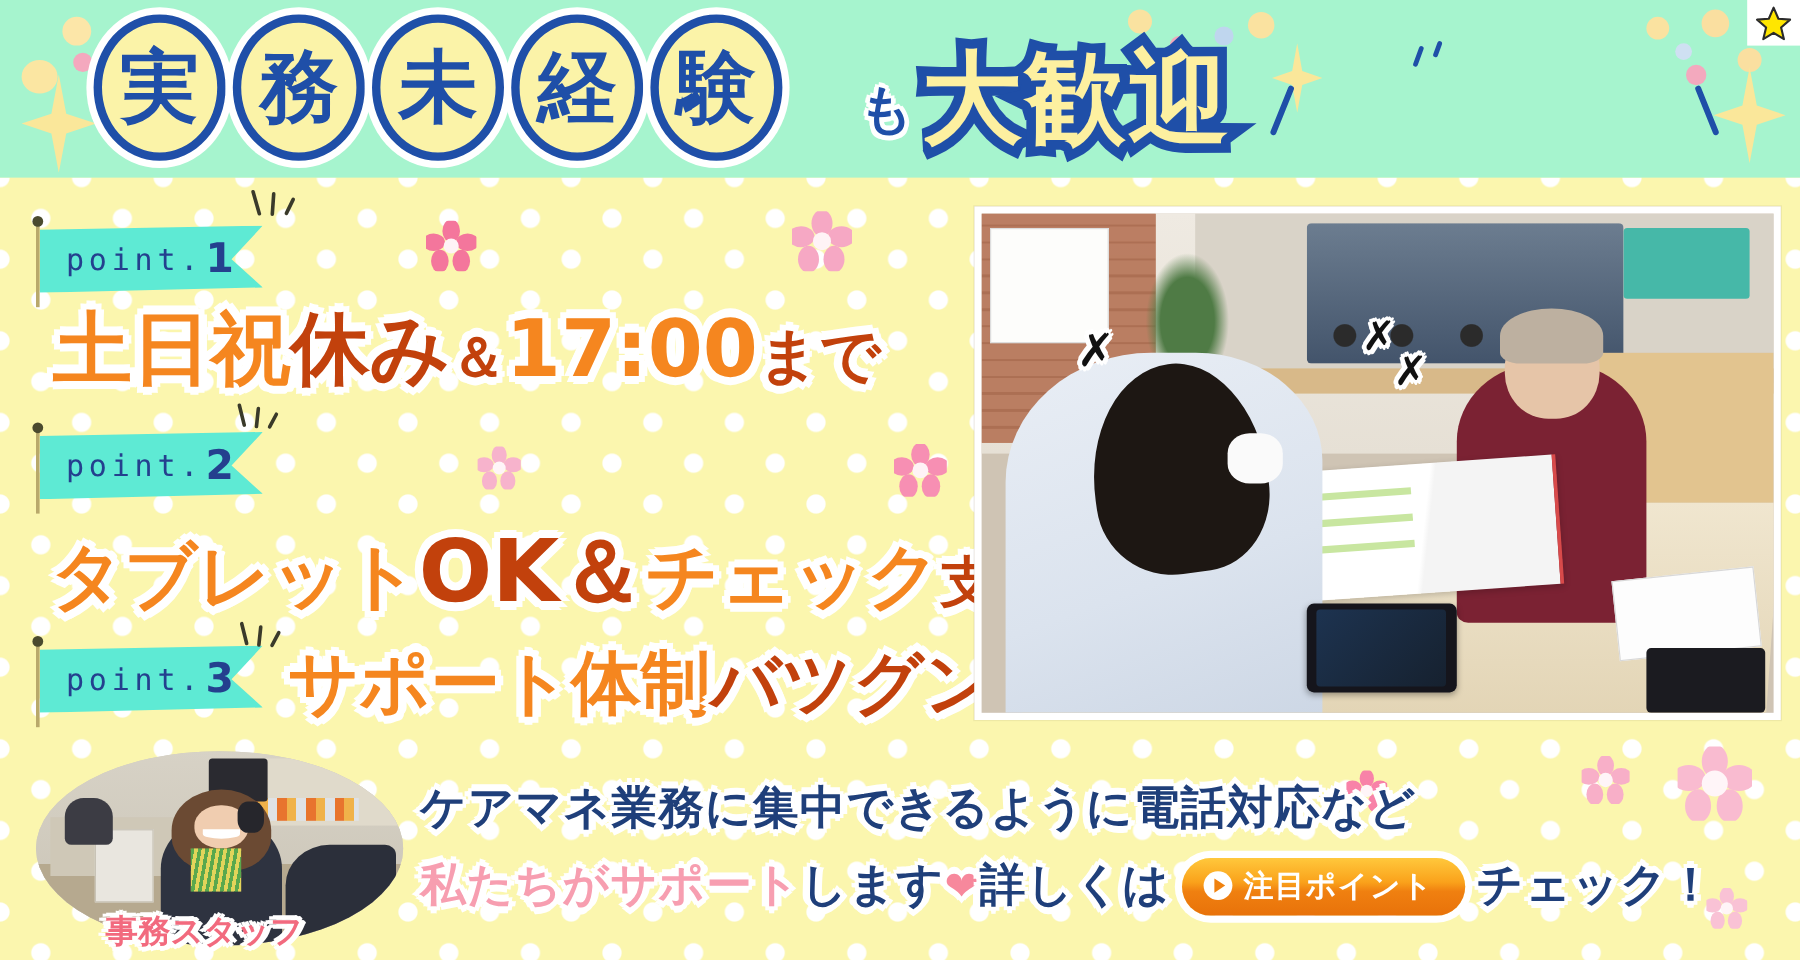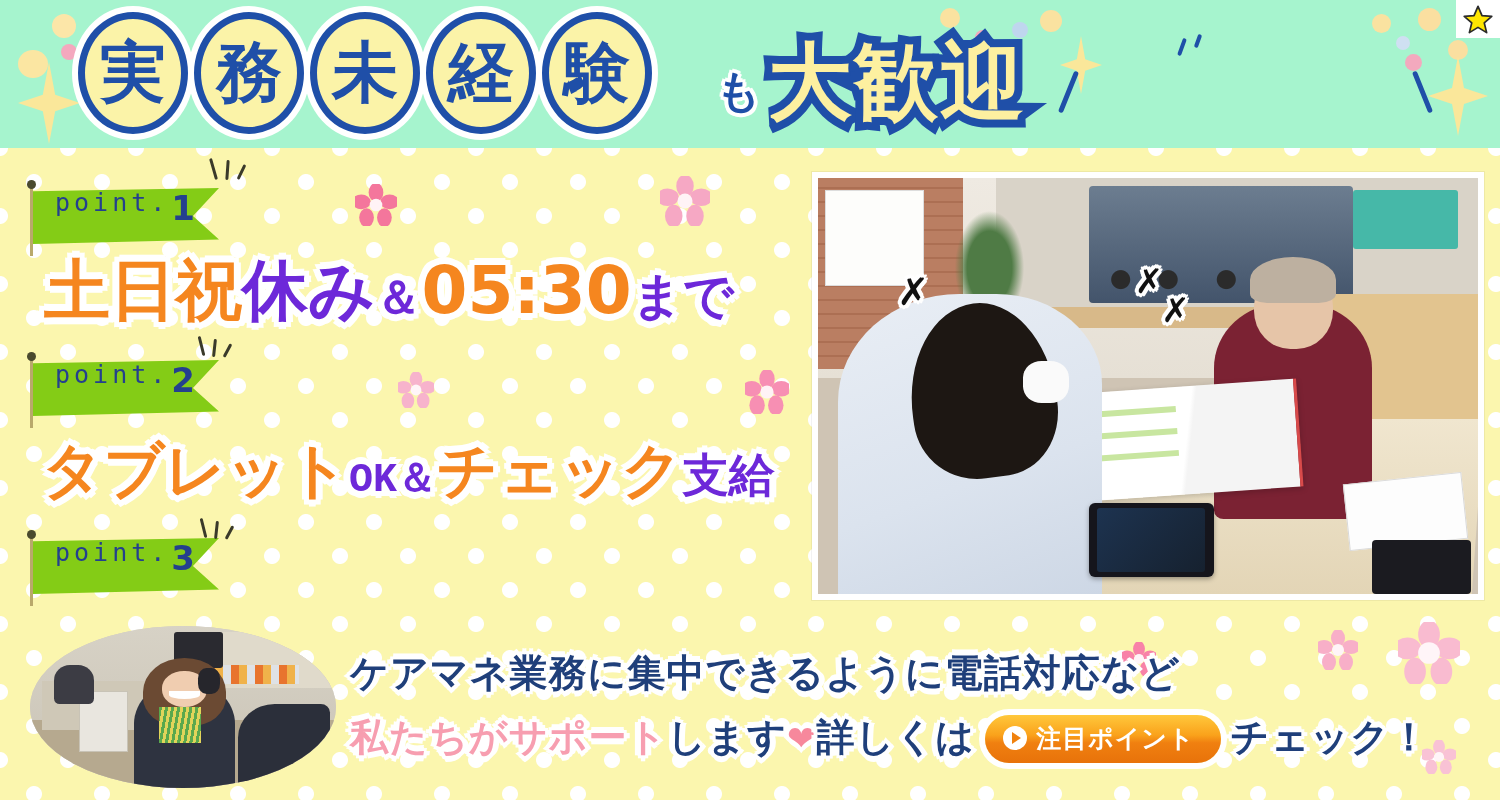--- a/index.html
+++ b/index.html
@@ -106,22 +106,22 @@
   
   .ribbon-wrap { position:absolute; }
   .pole { position:absolute; left:0; top:0; width:3px; height:72px; background:#B9A96B; }
   .pole-dot {
     position:absolute; left:-3px; top:-4px; width:9px; height:9px;
     border-radius:50%; background:#4A4A2E;
   }
   .flag {
     position:absolute; left:3px; top:4px;
     width:186px; height:56px;
-    background:#84cc16;
-    display:flex; align-items:flex-start;
+    background:#5eead4;
+    display:flex; align-items:center;
     padding-left:22px;
     font-family:"DejaVu Sans Mono","Liberation Mono",monospace;
     font-size:25px; color:#24408E; letter-spacing:4px;
     clip-path:polygon(0 6%, 100% 0%, 86% 50%, 100% 92%, 0 100%);
   }
   .flag .num {
     font-family:"DejaVu Sans","Liberation Sans",sans-serif;
     font-size:34px; font-weight:bold; letter-spacing:0; margin-left:2px;
   }
 
@@ -135,21 +135,21 @@
   
   .headline {
     position:absolute;
     font-family:"DejaVu Sans",sans-serif;
     font-weight:bold;
     white-space:nowrap;
     line-height:1;
   }
   .headline span { position:relative; }
   .txt-or { color:#F5861F; }
-  .txt-nv { color:#6d28d9;font-family:Liberation Mono, monospace; }
+  .txt-nv { color:#c2410c; }
   .headline.outline {
     text-shadow:
       -5px 0 0 #fff, 5px 0 0 #fff, 0 -5px 0 #fff, 0 5px 0 #fff,
       -4px -4px 0 #fff, 4px -4px 0 #fff, -4px 4px 0 #fff, 4px 4px 0 #fff,
       -7px 0 0 #fff, 7px 0 0 #fff, 0 -7px 0 #fff, 0 7px 0 #fff,
       -5px -5px 0 #fff, 5px -5px 0 #fff, -5px 5px 0 #fff, 5px 5px 0 #fff;
   }
 
   
   .photo-main {
@@ -448,52 +448,55 @@
 
   <div class="ribbon-wrap" style="left:30px;top:184px;">
     <div class="pole"></div>
     <div class="pole-dot"></div>
     <div class="flag">
       <span>point.</span>
         <span class="num">1</span>
     </div>
   </div>
   <div class="headline outline" style="left:44px;top:258px;font-size:66px;">
-    <span class="txt-or">土日祝</span><span class="txt-nv">休み</span><span class="txt-nv" style="font-size:46px;">＆</span><span class="txt-or">05:30</span><span class="txt-nv" style="font-size:50px;">まで</span>
+    <span class="txt-or">土日祝</span><span class="txt-nv">休み</span><span class="txt-nv" style="font-size:46px;">＆</span><span class="txt-or">17:00</span><span class="txt-nv" style="font-size:50px;">まで</span>
   </div>
   <div class="spark-ticks" style="left:212px;top:158px;">
     <i style="left:0;top:0;height:22px;transform:rotate(-16deg);"></i>
     <i style="left:14px;top:2px;height:20px;transform:rotate(4deg);"></i>
     <i style="left:28px;top:6px;height:16px;transform:rotate(26deg);"></i>
   </div>
 
   <div class="ribbon-wrap" style="left:30px;top:356px;">
     <div class="pole"></div>
     <div class="pole-dot"></div>
     <div class="flag">
       <span>point.</span>
         <span class="num">2</span>
     </div>
   </div>
   <div class="headline outline" style="left:42px;top:440px;font-size:60px;">
-    <span class="txt-or">タブレット</span><span class="txt-nv" style="font-size:40px;text-align:right;">OK＆</span><span class="txt-or">チェック</span><span class="txt-nv" style="font-size:46px;">支給</span>
+    <span class="txt-or">タブレット</span><span class="txt-nv" style="font-size:72px;text-align:right;">OK＆</span><span class="txt-or">チェック</span><span class="txt-nv" style="font-size:46px;">支給</span>
   </div>
   <div class="spark-ticks" style="left:200px;top:336px;">
     <i style="left:0;top:0;height:20px;transform:rotate(-14deg);"></i>
     <i style="left:13px;top:3px;height:18px;transform:rotate(6deg);"></i>
     <i style="left:26px;top:7px;height:15px;transform:rotate(28deg);"></i>
   </div>
 
   <div class="ribbon-wrap" style="left:30px;top:534px;">
     <div class="pole"></div>
     <div class="pole-dot"></div>
     <div class="flag">
       <span>point.</span>
         <span class="num">3</span>
     </div>
+  </div>
+  <div class="headline outline" style="left:240px;top:540px;font-size:58px;">
+    <span class="txt-or">サポート体制</span><span class="txt-nv">バツグン</span>
   </div>
   <div class="spark-ticks" style="left:202px;top:518px;">
     <i style="left:0;top:0;height:20px;transform:rotate(-14deg);"></i>
     <i style="left:13px;top:3px;height:18px;transform:rotate(6deg);"></i>
     <i style="left:26px;top:7px;height:15px;transform:rotate(28deg);"></i>
   </div>
 
   <div class="photo-main">
     <div class="scene">
       <div class="pm-wall"></div>
@@ -539,20 +542,21 @@
     <div class="po-cab"></div>
     <div class="po-chair"></div>
     <div class="po-coat"></div>
     <div class="po-person"></div>
     <div class="po-hair"></div>
     <div class="po-face"></div>
     <div class="po-smile"></div>
     <div class="po-headset"></div>
     <div class="po-scarf"></div>
   </div>
+  <div class="po-label">事務スタッフ</div>
 
   <div class="copy" style="left:350px;top:712px;">
     <span class="pk">私たちがサポート</span><span class="nv">します</span><span class="heart">❤</span><span class="nv">詳しくは</span><span class="cta">
         <span class="play">
           <i></i>
         </span>
         <span class="lbl">注目ポイント</span>
       </span><span class="nv">チェック！</span>
   </div>
 

